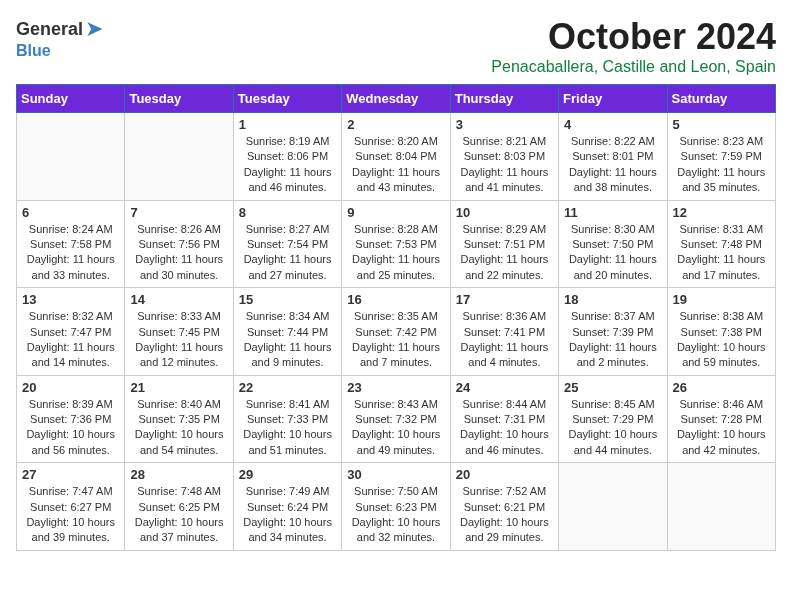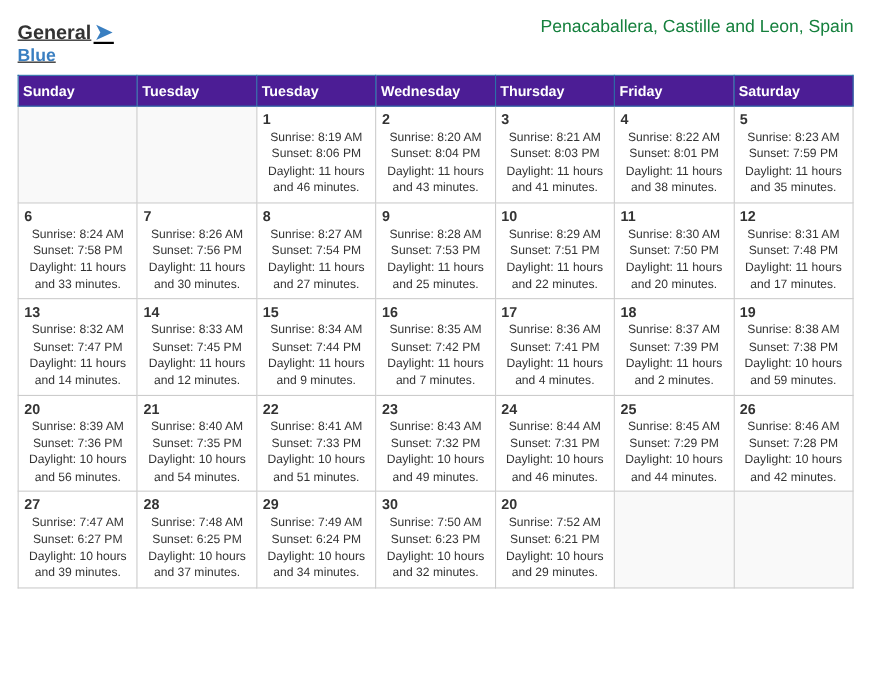--- a/index.html
+++ b/index.html
@@ -13,21 +13,20 @@
     .header-area {
       display: flex;
       justify-content: space-between;
       align-items: flex-start;
       margin-bottom: 8px;
     }
     .logo {
       display: flex;
       align-items: flex-end;
       gap: 4px;
-      text-decoration: underline;
     }
     .logo-text-general {
       font-size: 18px;
       font-weight: bold;
       color: #333;
     }
     .logo-text-blue {
       font-size: 16px;
       font-weight: bold;
       color: #3a7fc1;
@@ -43,21 +42,21 @@
     .location-title {
       font-size: 16px;
       color: #15803d;
     }
     .calendar {
       width: 100%;
       border-collapse: collapse;
       border: 1px solid #ccc;
     }
     .calendar th {
-      background: #4c1d95;
+      background: #6d28d9;
       color: #fff;
       font-size: 13px;
       padding: 6px 4px;
       border: 1px solid #2a6fa8;
       text-align: left;
     }
     .calendar td {
       border: 1px solid #ccc;
       vertical-align: top;
       padding: 4px 5px;
@@ -88,20 +87,21 @@
   <div class="logo">
     <div style="display:flex;flex-direction:column;align-items:flex-start;">
       <div style="display:flex;align-items:center;gap:2px;">
         <span class="logo-text-general">General</span>
         <span style="color:#3a7fc1;font-size:22px;">➤</span>
       </div>
       <span class="logo-text-blue">Blue</span>
     </div>
   </div>
   <div class="title-area">
+    <div class="month-title">October 2024</div>
     <div class="location-title">Penacaballera, Castille and Leon, Spain</div>
   </div>
 </div>
 
 <table class="calendar">
   <thead>
     <tr>
     <th>Sunday</th>
         <th>Tuesday</th>
         <th>Tuesday</th>

